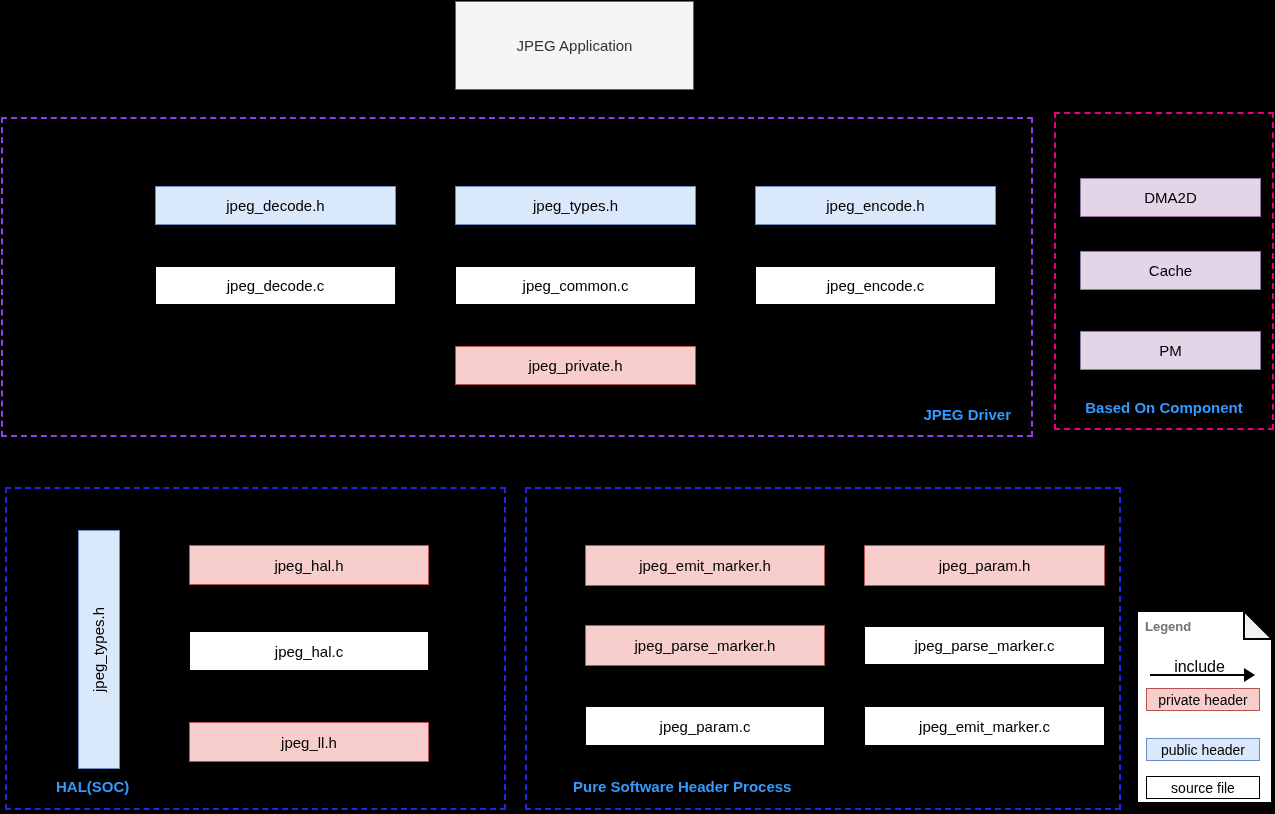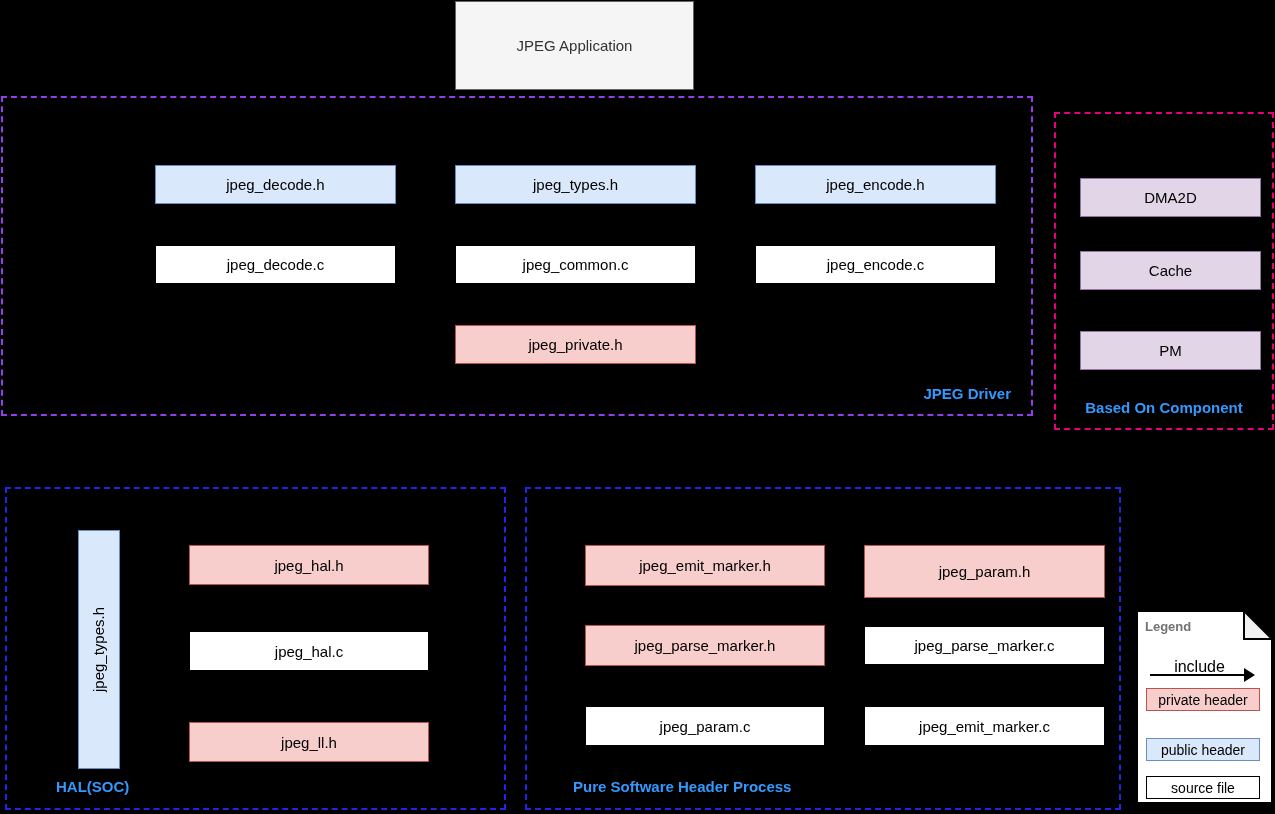--- a/index.html
+++ b/index.html
@@ -61,21 +61,21 @@
 </style>
 </head>
 <body>
 
 <div class="page">
 
   <div class="node app-box" style="left:455px; top:1px; width:239px; height:89px;">
     <span>JPEG Application</span>
   </div>
 
-  <div class="group driver-group" style="left:1px; top:96px; width:1032px; height:320px;">
+  <div class="group driver-group" style="left:1px; top:117px; width:1032px; height:320px;">
     <div class="node public" style="left:152px; top:67px; width:241px; height:39px;">
         <span>jpeg_decode.h</span>
       </div>
     <div class="node public" style="left:452px; top:67px; width:241px; height:39px;">
         <span>jpeg_types.h</span>
       </div>
     <div class="node public" style="left:752px; top:67px; width:241px; height:39px;">
         <span>jpeg_encode.h</span>
       </div>
     <div class="node source" style="left:152px; top:147px; width:241px; height:39px;">
@@ -119,21 +119,21 @@
     <div class="node private" style="left:182px; top:218px; width:240px; height:40px;margin-top:15px;">
         <span>jpeg_ll.h</span>
       </div>
     <div class="group-label" style="left:49px; bottom:13px;">HAL(SOC)</div>
   </div>
 
   <div class="group blue-group" style="left:525px; top:487px; width:596px; height:323px;">
     <div class="node private" style="left:58px; top:56px; width:240px; height:41px;">
         <span>jpeg_emit_marker.h</span>
       </div>
-    <div class="node private" style="left:337px; top:56px; width:241px; height:53px;">
+    <div class="node private" style="left:337px; top:56px; width:241px; height:41px;">
         <span>jpeg_param.h</span>
       </div>
     <div class="node private" style="left:58px; top:136px; width:240px; height:41px;">
         <span>jpeg_parse_marker.h</span>
       </div>
     <div class="node source" style="left:337px; top:137px; width:241px; height:39px;">
         <span>jpeg_parse_marker.c</span>
       </div>
     <div class="node source" style="left:58px; top:217px; width:240px; height:40px;">
         <span>jpeg_param.c</span>

